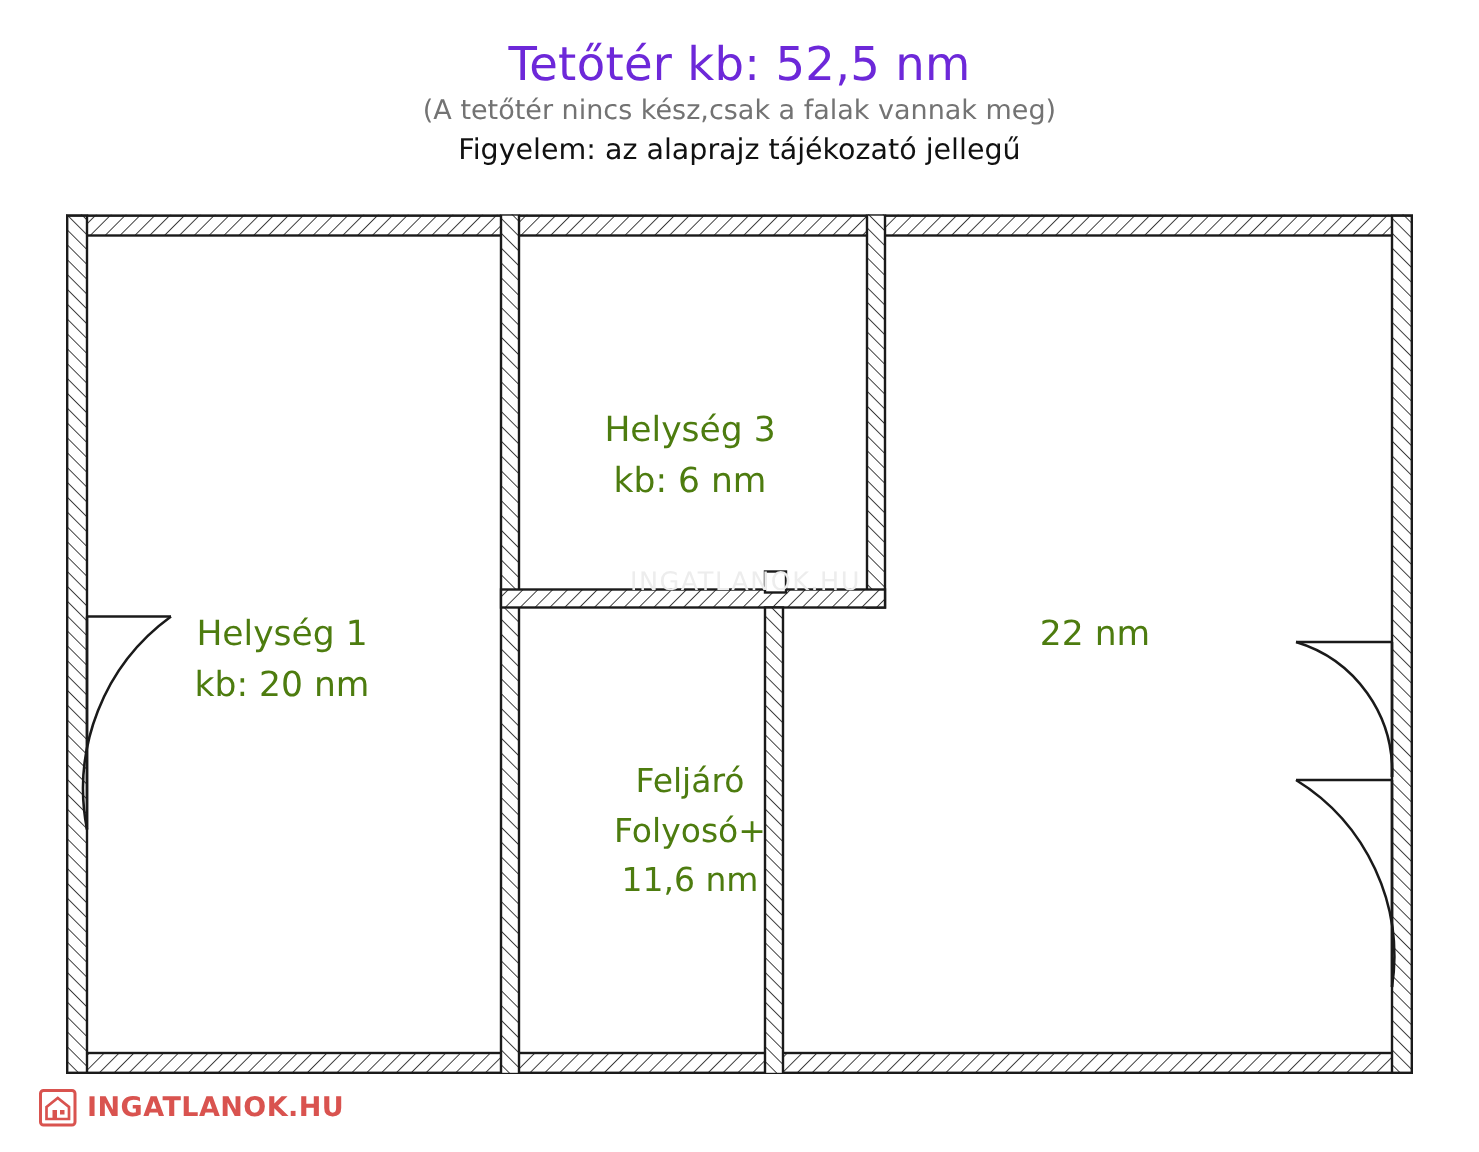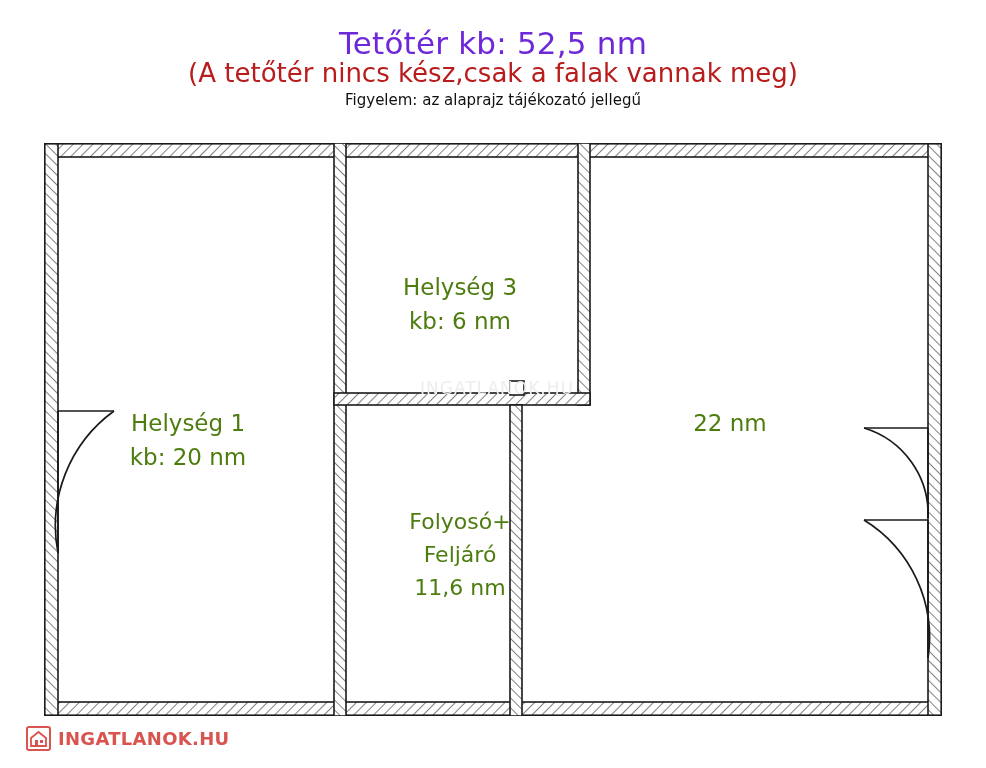--- a/index.html
+++ b/index.html
@@ -24,26 +24,26 @@
     width: 986px;
     text-align: center;
   }
   .title-main {
     font-size: 31px;
     line-height: 34px;
     color: #6d28d9;
     letter-spacing: 0.2px;
   }
   .title-sub {
-    font-size: 26px;
+    font-size: 18px;
     line-height: 27px;
-    color: #b91c1c;
+    color: #737373;
   }
   .title-note {
-    font-size: 15px;
+    font-size: 19px;
     line-height: 27px;
     color: #111111;
   }
 
   
   .plan {
     position: absolute;
     left: 44px;
     top: 143px;
     width: 898px;
@@ -190,22 +190,22 @@
 <div class="room-label" id="label-room3">
   <span class="ln">Helység 3</span>
   <span class="ln">kb: 6 nm</span>
 </div>
 
 <div class="room-label" id="label-room2">
   <span class="ln">22 nm</span>
 </div>
 
 <div class="room-label" id="label-hall">
+  <span class="ln">Feljáró</span>
   <span class="ln">Folyosó+</span>
-  <span class="ln">Feljáró</span>
   <span class="ln">11,6 nm</span>
 </div>
 
 <div class="watermark">INGATLANOK.HU</div>
 
 <div class="footer-logo">
   <span class="mark">
     <svg width="21" height="21" viewBox="0 0 21 21" xmlns="http://www.w3.org/2000/svg">
       <path d="M3 10 L10.5 4 L18 10 L18 18 L3 18 Z" fill="none" stroke="#d9534f" stroke-width="1.8"></path>
       <rect x="7" y="12" width="3" height="6" fill="#d9534f"></rect>

